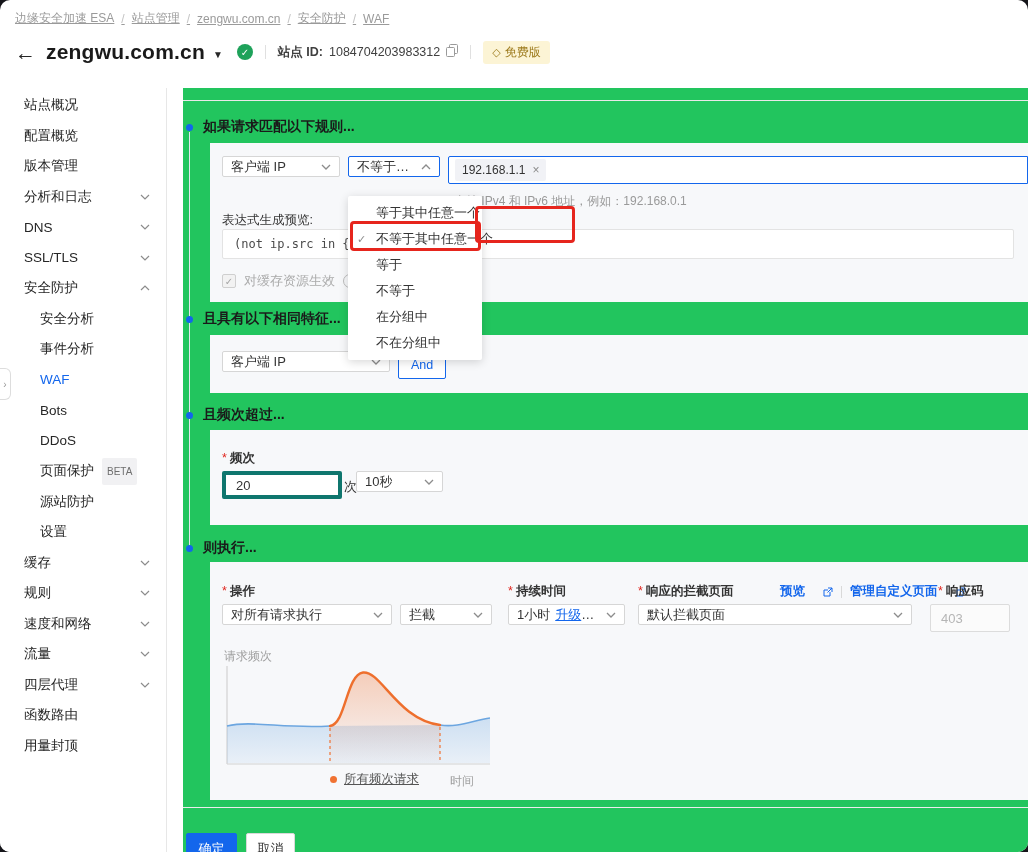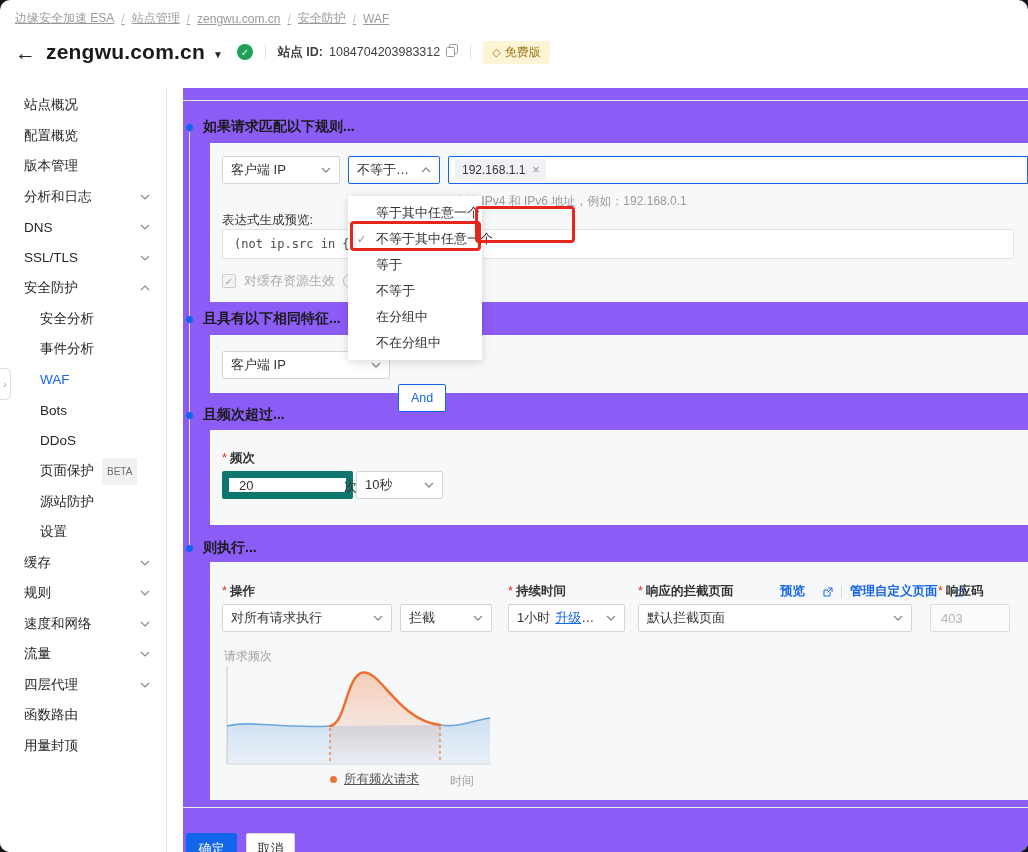--- a/index.html
+++ b/index.html
@@ -29,35 +29,35 @@
   .sidebar { position:absolute; left:0; top:88px; bottom:0; width:167px; border-right:1px solid #e7e7e7; background:#fff; padding-top:2px; }
   .side-item { height:30.5px; display:flex; align-items:center; padding:0 16px 0 24px; font-size:13.5px; color:#262626; cursor:pointer; }
   .side-item .lbl { white-space:nowrap; overflow:hidden; text-overflow:ellipsis; }
   .side-item.sub { padding-left:40px;text-align:right; }
   .side-item.active { color:#1366ec; }
   .side-item .chev { margin-left:auto; display:flex; align-items:center; }
   .side-item .beta { margin-left:8px; background:#f1f1f3; color:#6e6e6e; font-size:10px; padding:8px 5px; border-radius:2px; }
   .collapse-handle { position:absolute; left:0; top:368px; width:11px; height:32px; background:#fff; border:1px solid #ddd; border-left:none; border-radius:0 6px 6px 0; color:#9a9a9a; font-size:10px; display:flex; align-items:center; justify-content:center; cursor:pointer; z-index:5; }
 
   
-  .content { position:absolute; left:183px; top:88px; right:0; bottom:0; background:#8b5cf6; }
+  .content { position:absolute; left:183px; top:88px; right:0; bottom:0; background:#22c55e; }
   .topline { position:absolute; left:0; right:0; top:12px; border-top:1px solid #e9e9e9; }
   .timeline { position:absolute; left:6px; top:44px; width:1px; height:416px; background:#e3e8ee; }
   .sec-head { position:absolute; display:flex; align-items:center; gap:10px; }
   .sec-dot { width:7px; height:7px; border-radius:50%; background:#1366ec; flex:0 0 auto; }
   .sec-title { font-size:14px; font-weight:bold; color:#1a1a1a; }
   .sec1 { left:3px; top:30px; } .sec2 { left:3px; top:222px; } .sec3 { left:3px; top:318px; } .sec4 { left:3px; top:451px; }
 
   .gray-block { position:absolute; left:27px; right:0; background:#f7f8fa; }
   .block1 { top:55px; height:159px; }
   .block2 { top:247px; height:58px; }
   .block3 { top:342px; height:95px; }
   .block4 { top:474px; height:238px; }
 
-  .select, .tinput { position:absolute; height:28px; background:#fff; border:1px solid #d6d6d6; border-radius:2px; display:flex; align-items:center; padding:4px 8px; font-size:13px; color:#333; cursor:pointer; }
+  .select, .tinput { position:absolute; height:21px; background:#fff; border:1px solid #d6d6d6; border-radius:2px; display:flex; align-items:center; padding:4px 8px; font-size:13px; color:#333; cursor:pointer; }
   .select { justify-content:space-between; gap:6px; }
   .select .stext { white-space:nowrap; overflow:hidden; text-overflow:ellipsis; }
   .select.focused { border-color:#1366ec; }
   .chev-icon { flex:0 0 auto; display:flex; }
 
   
   .b1-field { left:12px; top:13px; width:118px; }
   .b1-op { left:138px; top:13px; width:92px; }
   .b1-value { position:absolute; left:238px; top:13px; right:0; height:28px; background:#fff; border:1px solid #1366ec; border-radius:2px 0 0 2px; display:flex; align-items:center; padding:0 6px; }
   .ip-tag { background:#f1f2f6; border-radius:2px; font-size:12px; color:#333; padding:4px 7px; display:flex; align-items:center; gap:7px; }
@@ -75,27 +75,27 @@
   .op-item { height:26px; display:flex; align-items:center; padding-left:28px; font-size:13px; color:#333; position:relative; cursor:pointer; white-space:nowrap; }
   .op-item .mcheck { position:absolute; left:9px; color:#8c8c8c; font-size:11px; }
 
   
   .anno { position:absolute; border:3px solid #e6251d; border-radius:4px; z-index:20; pointer-events:none; }
   .anno1 { left:265px; top:63px; width:100px; height:37px; }
   .anno2 { left:167px; top:133px; width:131px; height:30px; }
 
   
   .b2-field { left:12px; top:16px; width:168px; }
-  .and-btn { position:absolute; left:188px; top:16px; width:48px; height:28px; background:#fff; border:1px solid #1366ec; border-radius:2px; color:#1366ec; font-size:12.5px; display:flex; align-items:center; justify-content:center; cursor:pointer;margin-top:33px; }
+  .and-btn { position:absolute; left:188px; top:16px; width:48px; height:28px; background:#fff; border:1px solid #1366ec; border-radius:2px; color:#1366ec; font-size:12.5px; display:flex; align-items:center; justify-content:center; cursor:pointer; }
 
   
   .req-label { position:absolute; font-size:12.5px; font-weight:bold; color:#333; }
   .req-label .star { color:#e0251d; margin-right:3px; font-weight:normal; }
   .b3-label { left:12px; top:20px; }
-  .b3-input { position:absolute; left:12px; top:41px; width:131px; height:28px; background:#fff; border:7px solid #0f766e; border-radius:2px; display:flex; align-items:center; padding:0 10px; font-size:13px; color:#333; }
+  .b3-input { position:absolute; left:12px; top:41px; width:120px; height:28px; background:#fff; border:4px solid #0f766e; border-radius:2px; display:flex; align-items:center; padding:0 10px; font-size:13px; color:#333; }
   .b3-unit { position:absolute; left:134px; top:48px; font-size:13px; color:#333; }
   .b3-unit .slash { color:#b5b5b5; margin-left:4px; }
   .b3-period { left:146px; top:41px; width:87px; }
 
   
   .b4-lab-op { left:12px; top:21px; } .b4-lab-dur { left:298px; top:21px; } .b4-lab-page { left:428px; top:21px; } .b4-lab-code { left:728px; top:21px; }
   .page-links { position:absolute; left:570px; top:21px; display:flex; align-items:center; gap:8px; font-size:12.5px; font-weight:bold; color:#1366ec; }
   .page-links .vbar { width:1px; height:12px; background:#d9d9d9; }
   .link { display:flex; align-items:center; gap:18px; cursor:pointer; }
   .b4-scope { left:12px; top:42px; width:170px; }

